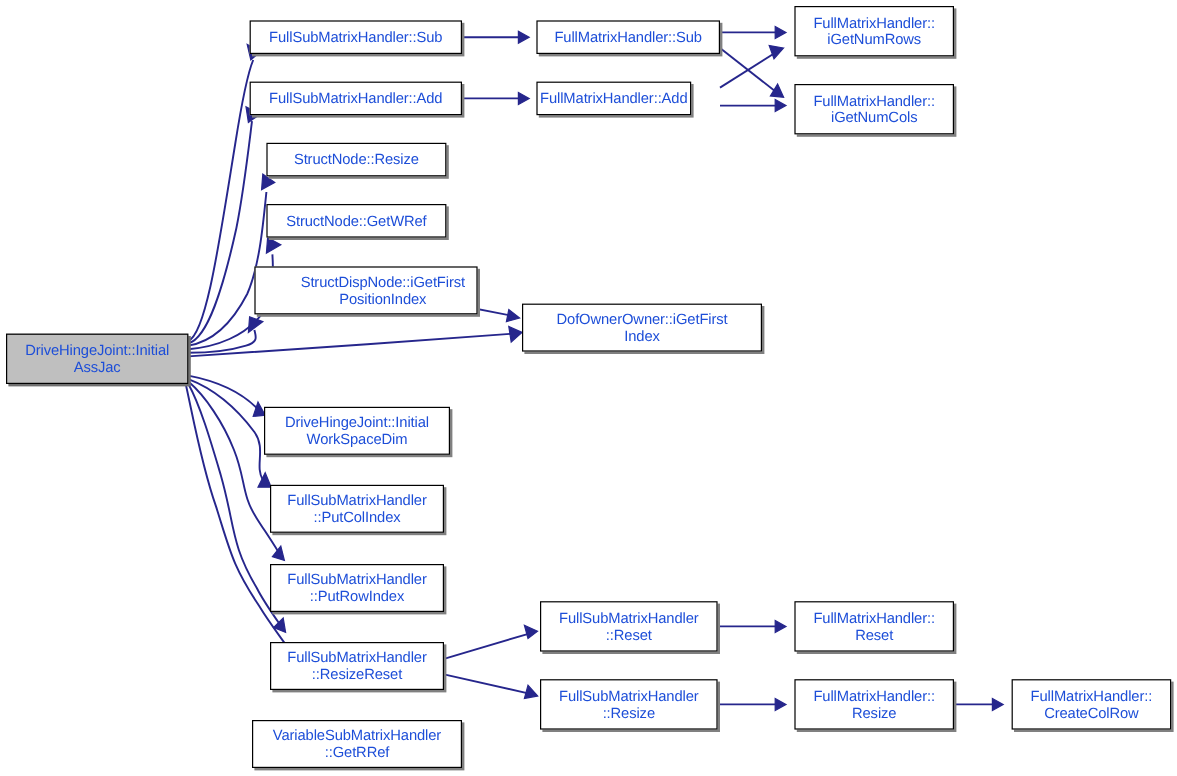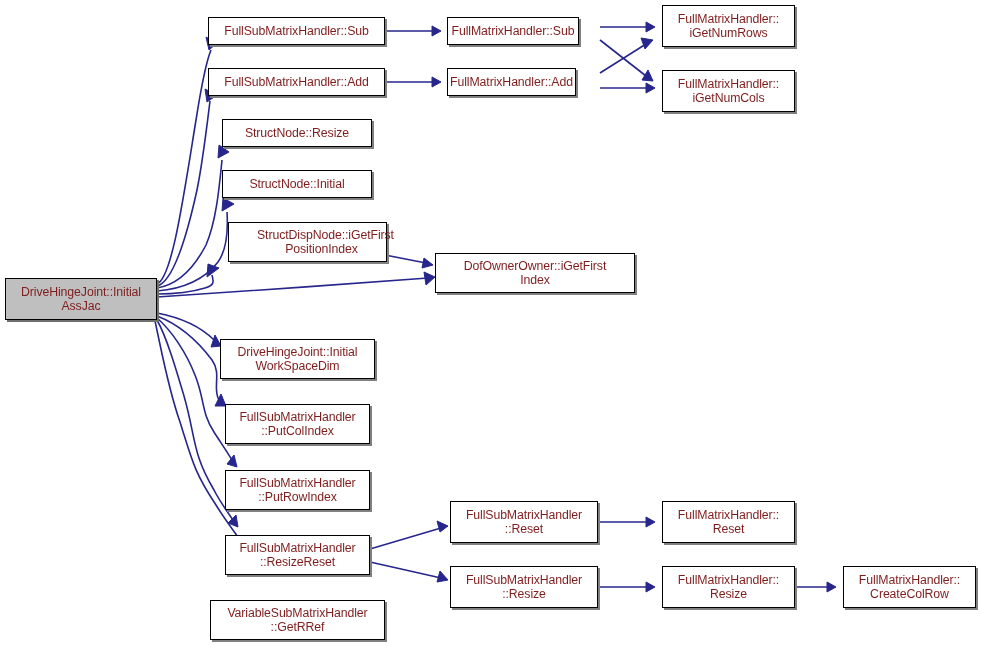--- a/index.html
+++ b/index.html
@@ -13,21 +13,21 @@
   }
   svg#edges{
     position:absolute;left:0;top:0;width:981px;height:647px;
     pointer-events:none;
   }
   .node{
     position:absolute;
     box-sizing:border-box;
     border:1px solid #000000;
     background:#ffffff;
-    color:#7f1d1d;
+    color:#1d4ed8;
     display:flex;
     align-items:center;
     justify-content:center;
     text-align:center;
     font-size:12.3px;
     line-height:14.5px;
     letter-spacing:-0.1px;
     white-space:pre-line;
     box-shadow:2px 2px 0 0 #808080;
     z-index:3;
@@ -135,34 +135,34 @@
         <path d="M795,587 L829,587" fill="none" stroke="#26268c" stroke-width="1.6"></path>
         <polygon points="836,587 827,582 827,592" fill="#26268c" stroke="#26268c" stroke-width="1"></polygon>
       </g>
     </svg>
   <div id="node-layer">
       <div class="node root" style="left: 5px; top: 278px; width: 152px; height: 42px; border-color: rgb(0, 0, 0); background: rgb(191, 191, 191);"><span>DriveHingeJoint::Initial
 AssJac</span></div>
       <div class="node" style="left: 208px; top: 17px; width: 177px; height: 28px; border-color: rgb(0, 0, 0); background: rgb(255, 255, 255);"><span>FullSubMatrixHandler::Sub</span></div>
       <div class="node" style="left: 208px; top: 68px; width: 177px; height: 28px; border-color: rgb(0, 0, 0); background: rgb(255, 255, 255);"><span>FullSubMatrixHandler::Add</span></div>
       <div class="node" style="left: 222px; top: 119px; width: 150px; height: 28px; border-color: rgb(0, 0, 0); background: rgb(255, 255, 255);"><span>StructNode::Resize</span></div>
-      <div class="node" style="left: 222px; top: 170px; width: 150px; height: 28px; border-color: rgb(0, 0, 0); background: rgb(255, 255, 255);"><span>StructNode::Initial</span></div>
-      <div class="node" style="left: 228px; top: 222px; width: 159px; height: 40px; border-color: rgb(0, 0, 0); background: rgb(255, 255, 255); padding-left: 28px;"><span>StructDispNode::iGetFirst
+      <div class="node" style="left: 222px; top: 170px; width: 150px; height: 28px; border-color: rgb(0, 0, 0); background: rgb(255, 255, 255);"><span>StructNode::GetWRef</span></div>
+      <div class="node" style="left: 212px; top: 222px; width: 186px; height: 40px; border-color: rgb(0, 0, 0); background: rgb(255, 255, 255); padding-left: 28px;"><span>StructDispNode::iGetFirst
 PositionIndex</span></div>
       <div class="node" style="left: 220px; top: 339px; width: 155px; height: 40px; border-color: rgb(0, 0, 0); background: rgb(255, 255, 255);"><span>DriveHingeJoint::Initial
 WorkSpaceDim</span></div>
       <div class="node" style="left: 225px; top: 404px; width: 145px; height: 40px; border-color: rgb(0, 0, 0); background: rgb(255, 255, 255);"><span>FullSubMatrixHandler
 ::PutColIndex</span></div>
       <div class="node" style="left: 225px; top: 470px; width: 145px; height: 40px; border-color: rgb(0, 0, 0); background: rgb(255, 255, 255);"><span>FullSubMatrixHandler
 ::PutRowIndex</span></div>
       <div class="node" style="left: 225px; top: 535px; width: 145px; height: 40px; border-color: rgb(0, 0, 0); background: rgb(255, 255, 255);"><span>FullSubMatrixHandler
 ::ResizeReset</span></div>
       <div class="node" style="left: 210px; top: 600px; width: 175px; height: 40px; border-color: rgb(0, 0, 0); background: rgb(255, 255, 255);"><span>VariableSubMatrixHandler
 ::GetRRef</span></div>
-      <div class="node" style="left: 447px; top: 17px; width: 132px; height: 28px; border-color: rgb(0, 0, 0); background: rgb(255, 255, 255);"><span>FullMatrixHandler::Sub</span></div>
+      <div class="node" style="left: 447px; top: 17px; width: 153px; height: 28px; border-color: rgb(0, 0, 0); background: rgb(255, 255, 255);"><span>FullMatrixHandler::Sub</span></div>
       <div class="node" style="left: 447px; top: 68px; width: 129px; height: 28px; border-color: rgb(0, 0, 0); background: rgb(255, 255, 255);"><span>FullMatrixHandler::Add</span></div>
       <div class="node" style="left: 435px; top: 253px; width: 200px; height: 40px; border-color: rgb(0, 0, 0); background: rgb(255, 255, 255);"><span>DofOwnerOwner::iGetFirst
 Index</span></div>
       <div class="node" style="left: 450px; top: 501px; width: 148px; height: 42px; border-color: rgb(0, 0, 0); background: rgb(255, 255, 255);"><span>FullSubMatrixHandler
 ::Reset</span></div>
       <div class="node" style="left: 450px; top: 566px; width: 148px; height: 42px; border-color: rgb(0, 0, 0); background: rgb(255, 255, 255);"><span>FullSubMatrixHandler
 ::Resize</span></div>
       <div class="node" style="left: 662px; top: 5px; width: 133px; height: 42px; border-color: rgb(0, 0, 0); background: rgb(255, 255, 255);"><span>FullMatrixHandler::
 iGetNumRows</span></div>
       <div class="node" style="left: 662px; top: 70px; width: 133px; height: 42px; border-color: rgb(0, 0, 0); background: rgb(255, 255, 255);"><span>FullMatrixHandler::

